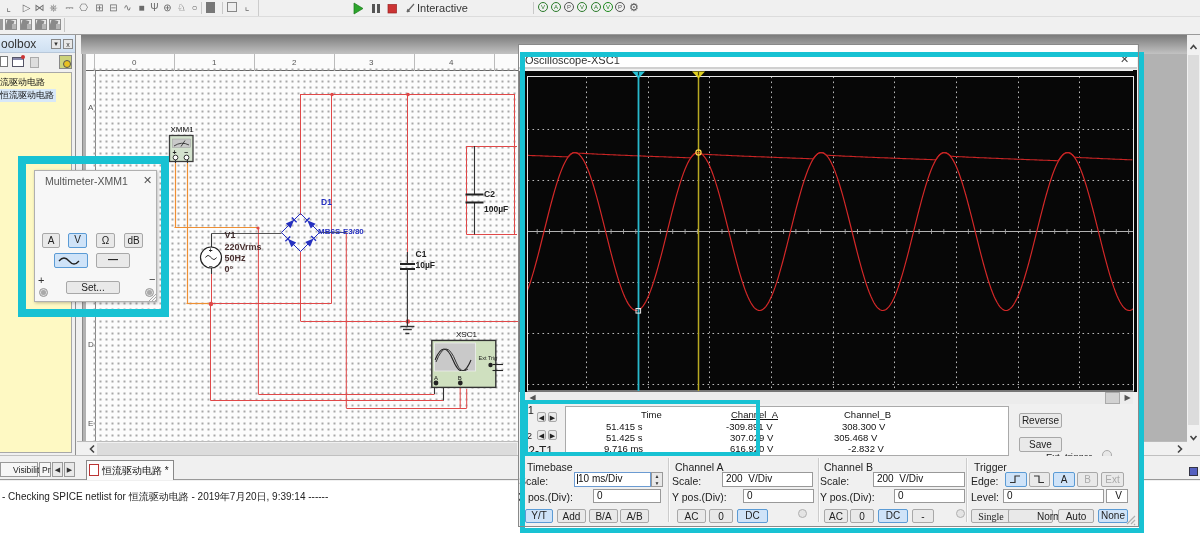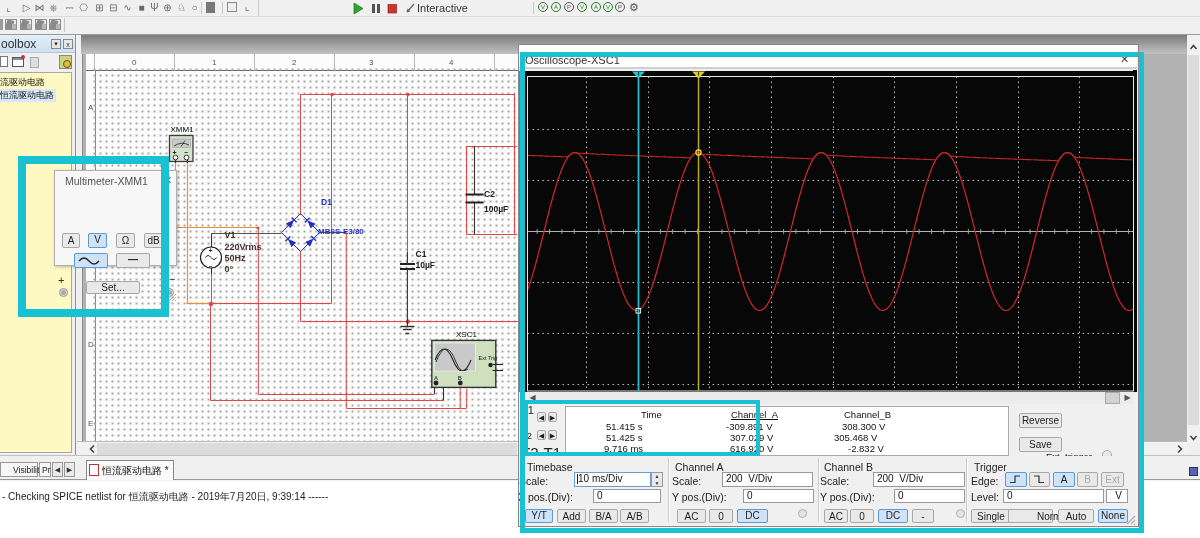--- a/index.html
+++ b/index.html
@@ -264,21 +264,21 @@
       <span class="abs" style="left:2px;top:3px;width:10px;height:12px;background:#fff;border:1px solid #b33;"></span>
       <span class="abs" style="left:15px;top:3px;font-size:10px;color:#111;">恒流驱动电路 *</span>
     </div>
     <span class="abs" style="left:1189px;top:11px;width:9px;height:9px;background:#5560c0;border:1px solid #334;"></span>
   </div>
 
   <div class="abs" id="output" style="left:0;top:481px;width:1200px;height:57px;background:#fff;">
     <div class="abs" style="left:2px;top:9px;font-size:10px;color:#222;white-space:pre;">- Checking SPICE netlist for 恒流驱动电路 - 2019年7月20日, 9:39:14 ------</div>
   </div>
 
-  <div class="abs" id="mmdlg" style="left:34px;top:170px;width:123px;height:96px;background:#f7f7f7;border:1px solid #b0b0b0;box-shadow:1px 1px 3px rgba(0,0,0,0.25);margin-left:20px;">
+  <div class="abs" id="mmdlg" style="left:34px;top:170px;width:123px;height:132px;background:#f7f7f7;border:1px solid #b0b0b0;box-shadow:1px 1px 3px rgba(0,0,0,0.25);">
     <div class="abs" style="left:10px;top:4px;font-size:10.5px;color:#555;">Multimeter-XMM1</div>
     <div class="abs" style="left:108px;top:3px;font-size:11px;color:#555;">✕</div>
     <div class="btn" style="left:7px;top:62px;width:18px;height:15px;line-height:13px;">A</div>
     <div class="btn sel" style="left:33px;top:62px;width:19px;height:15px;line-height:12px;">V</div>
     <div class="btn" style="left:61px;top:62px;width:19px;height:15px;line-height:13px;">Ω</div>
     <div class="btn" style="left:89px;top:62px;width:19px;height:15px;line-height:13px;">dB</div>
     <div class="btn sel" style="left:19px;top:82px;width:34px;height:15px;">
       <svg width="30" height="13" viewBox="0 0 30 13">
           <path d="M3 7 Q 8 1,13 7 T 23 7" fill="none" stroke="#222" stroke-width="1.3"></path>
         </svg>
@@ -383,21 +383,21 @@
 
     <div class="abs" style="left:9px;top:348px;width:606px;height:12px;background:#ececec;">
       <span class="abs" style="left:0;top:0;width:11px;height:12px;font-size:8px;color:#555;text-align:center;line-height:12px;">◀</span>
       <span class="abs" style="left:595px;top:0;width:11px;height:12px;font-size:8px;color:#555;text-align:center;line-height:12px;">▶</span>
       <span class="abs" style="left:578px;top:0;width:15px;height:12px;background:#d2d2d2;border:1px solid #aaa;"></span>
     </div>
 
     <div class="abs" id="readout" style="left:0;top:360px;width:619px;height:52px;">
       <div class="abs" style="left:3px;top:0;font-size:11px;color:#222;">T1</div>
       <div class="abs" style="left:3px;top:26px;font-size:9.5px;color:#222;">T2</div>
-      <div class="abs" style="left:3px;top:40px;font-size:15px;color:#222;">T2-T1</div>
+      <div class="abs" style="left:3px;top:40px;font-size:12px;color:#222;">T2-T1</div>
       <div class="btn" style="left:19px;top:8px;width:9px;height:10px;font-size:7px;line-height:9px;">◀</div>
       <div class="btn" style="left:30px;top:8px;width:9px;height:10px;font-size:7px;line-height:9px;">▶</div>
       <div class="btn" style="left:19px;top:26px;width:9px;height:10px;font-size:7px;line-height:9px;">◀</div>
       <div class="btn" style="left:30px;top:26px;width:9px;height:10px;font-size:7px;line-height:9px;">▶</div>
       <div class="abs" style="left:47px;top:2px;width:444px;height:50px;background:#fff;border:1px solid #aaa;font-size:9.5px;color:#111;">
         <span class="abs" style="left:75px;top:2px;">Time</span>
         <span class="abs" style="left:165px;top:2px;text-decoration:underline;">Channel_A</span>
         <span class="abs" style="left:278px;top:2px;">Channel_B</span>
         <span class="abs" style="left:40px;top:14px;">51.415 s</span>
         <span class="abs" style="left:160px;top:14px;">-309.891 V</span>
@@ -459,21 +459,21 @@
           </svg></div>
       <div class="btn" style="left:511px;top:16px;width:21px;height:15px;"><svg width="18" height="12" viewBox="0 0 18 12">
             <path d="M3 3 H8 V9.5 H13" fill="none" stroke="#333" stroke-width="1.2"></path>
           </svg></div>
       <div class="btn sel" style="left:535px;top:16px;width:22px;height:15px;line-height:13px;">A</div>
       <div class="btn" style="left:559px;top:16px;width:21px;height:15px;line-height:13px;color:#aaa;">B</div>
       <div class="btn" style="left:583px;top:16px;width:23px;height:15px;line-height:13px;color:#aaa;">Ext</div>
       <div class="lbl" style="left:453px;top:35px;">Level:</div>
       <div class="inp" style="left:485px;top:33px;width:101px;height:14px;">0</div>
       <div class="inp" style="left:588px;top:33px;width:22px;height:14px;text-align:center;">V</div>
-      <div class="btn" style="left:453px;top:53px;width:40px;height:14px;line-height:13px;">Single</div>
+      <div class="btn" style="left:453px;top:53px;width:40px;height:14px;line-height:13px;font-family:Liberation Serif, serif;">Single</div>
       <div class="btn" style="left:490px;top:53px;width:45px;height:14px;line-height:13px;padding-left:28px;">Normal</div>
       <div class="btn" style="left:540px;top:53px;width:36px;height:14px;line-height:13px;">Auto</div>
       <div class="btn sel" style="left:580px;top:53px;width:30px;height:14px;line-height:12px;">None</div>
     </div>
     <svg class="abs" style="left:607px;top:470px;" width="12" height="12" viewBox="0 0 12 12">
         <path d="M10 2 L2 10 M10 6 L6 10 M10 10 L9 11" stroke="#b0b0b0" stroke-width="1.2"></path>
       </svg>
   </div>
 
   <div class="abs" id="scopehl" style="left:520px;top:52px;width:624px;height:481px;border:5px solid #18c2d3;"></div>

